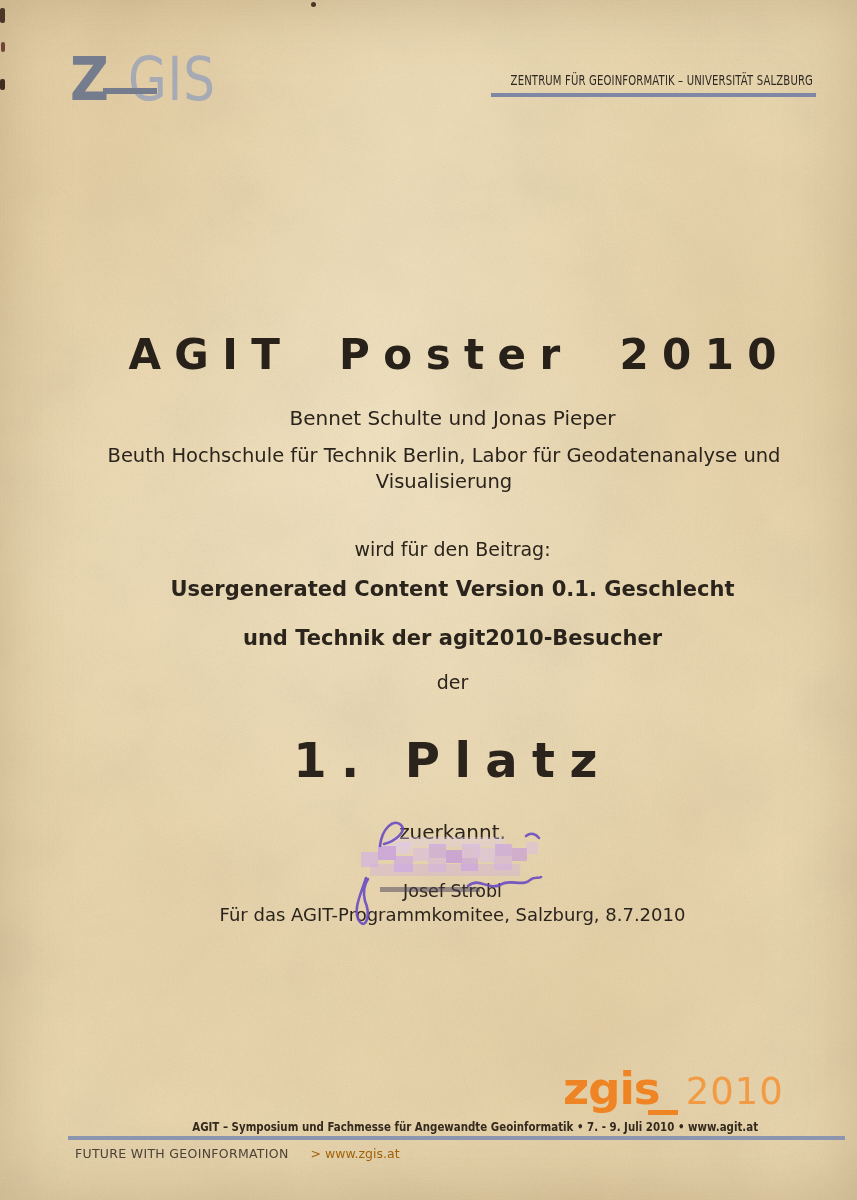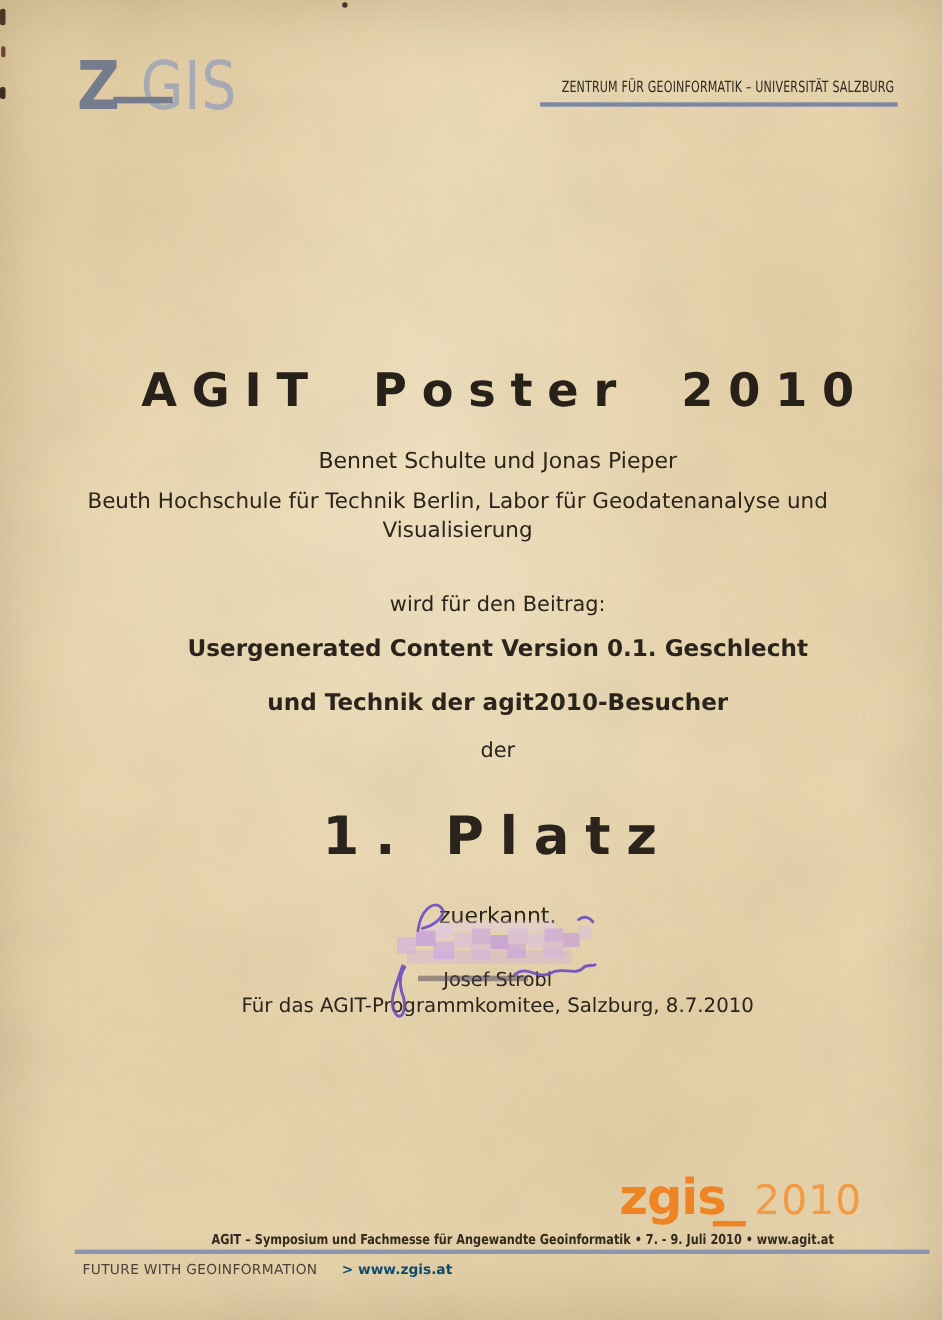--- a/index.html
+++ b/index.html
@@ -23,41 +23,41 @@
   .zgis-logo{left:70px;top:48px;height:66px;white-space:nowrap;}
   .zgis-z{font-size:61px;font-weight:700;color:#757c8d;letter-spacing:0;display:inline-block;transform:scaleX(0.88);transform-origin:left bottom;line-height:1;}
   .zgis-gis{font-size:61px;font-weight:400;color:#a6aab4;display:inline-block;transform:scaleX(0.82);transform-origin:left bottom;line-height:1;margin-left:14px;letter-spacing:1px;}
   .zgis-underscore{left:103px;top:88px;width:54px;height:6px;background:#757c8d;}
   .org-name{right:44px;top:72px;font-size:14px;font-weight:400;color:#2e2922;white-space:nowrap;transform:scaleX(0.72);transform-origin:100% 50%;letter-spacing:0.2px;}
   .header-rule{right:41px;top:93px;width:325px;height:3.5px;background:#7e88a4;}
 
   
   .cert-title{top:330px;font-size:42px;font-weight:700;letter-spacing:0.32em;word-spacing:0.42em;text-indent:0.32em;color:#27211a;}
   .recipients{top:406px;font-size:20px;font-weight:400;}
-  .affiliation{top:443px;left:66px;width:700px;font-size:19.5px;line-height:1.32;text-align:center;}
+  .affiliation{top:443px;left:94px;width:700px;font-size:19.5px;line-height:1.32;text-align:center;}
   .award-intro{top:538px;font-size:19px;}
   .contrib1{top:577px;font-size:21px;font-weight:700;}
   .contrib2{top:626px;font-size:21px;font-weight:700;}
   .connector{top:671px;font-size:19px;}
   .award-rank{top:732px;font-size:48px;font-weight:700;letter-spacing:0.30em;color:#2b241c;}
   .granted{top:820px;font-size:20px;}
   .signer{top:881px;font-size:17.5px;}
   .committee{top:904px;font-size:18px;}
   .sig-svg{left:330px;top:808px;}
 
   
   .agit-logo{left:563px;top:1066px;white-space:nowrap;line-height:1;height:52px;}
   .agit-name{font-size:45px;font-weight:700;color:#ee8424;letter-spacing:-1px;}
   .agit-year{font-size:37px;font-weight:400;color:#f29b45;letter-spacing:1px;margin-left:26px;margin-top:43px;}
   .agit-underscore{left:648px;top:1110px;width:30px;height:5px;background:#ee8424;}
   .event-line{right:99px;top:1119px;font-size:12.5px;font-weight:700;color:#33291d;white-space:nowrap;transform:scaleX(0.82);transform-origin:100% 50%;}
   .footer-rule{left:68px;top:1136px;width:777px;height:4px;background:#8c95ae;}
   .zgis-line{left:75px;top:1146px;font-size:12.5px;white-space:nowrap;}
   .tagline{font-weight:400;color:#4c4237;letter-spacing:0.3px;}
-  .zgis-link{font-weight:700;color:#0c4a6e;margin-left:18px;}
+  .zgis-link{font-weight:400;color:#a16207;margin-left:18px;}
 
   
   .mark{background:#4a3526;border-radius:2px;}
   .m1{left:0;top:8px;width:5px;height:15px;}
   .m2{left:1px;top:42px;width:4px;height:10px;background:#6e4436;}
   .m3{left:0;top:79px;width:5px;height:11px;background:#3f2d22;}
   .m4{left:311px;top:2px;width:5px;height:5px;border-radius:50%;}
   .texture{position:absolute;inset:0;mix-blend-mode:multiply;pointer-events:none;}
 </style>
 </head>

